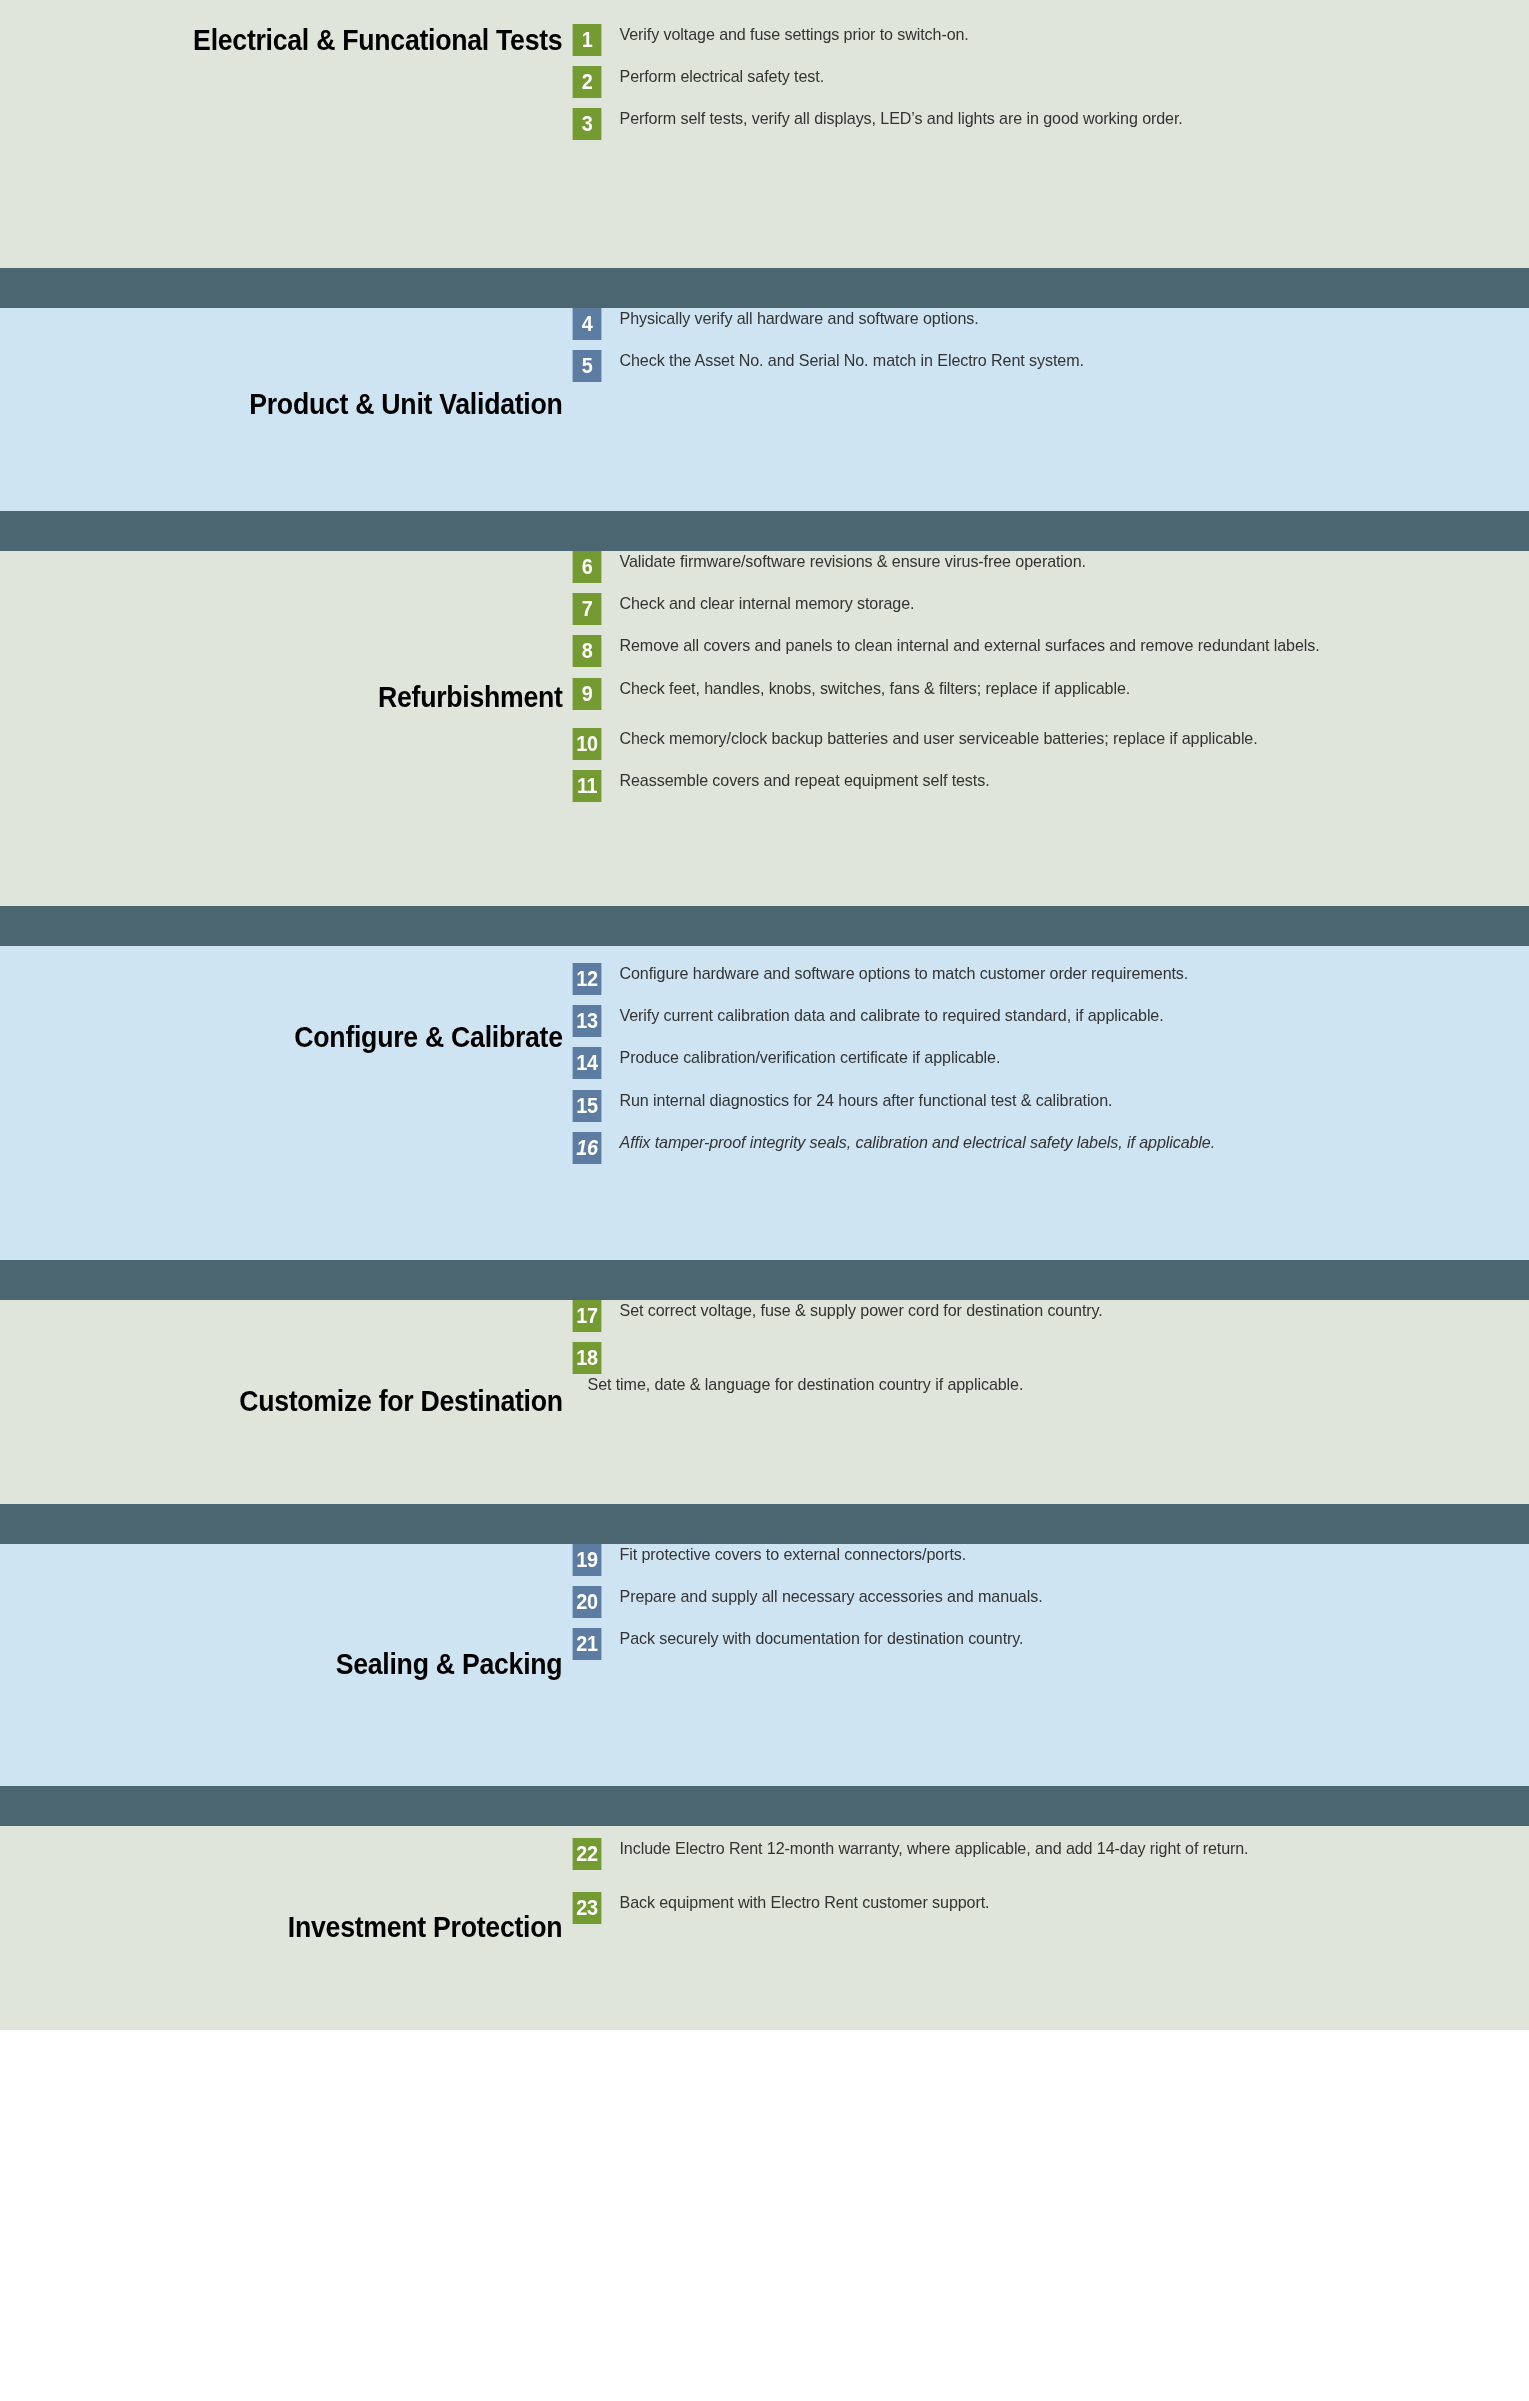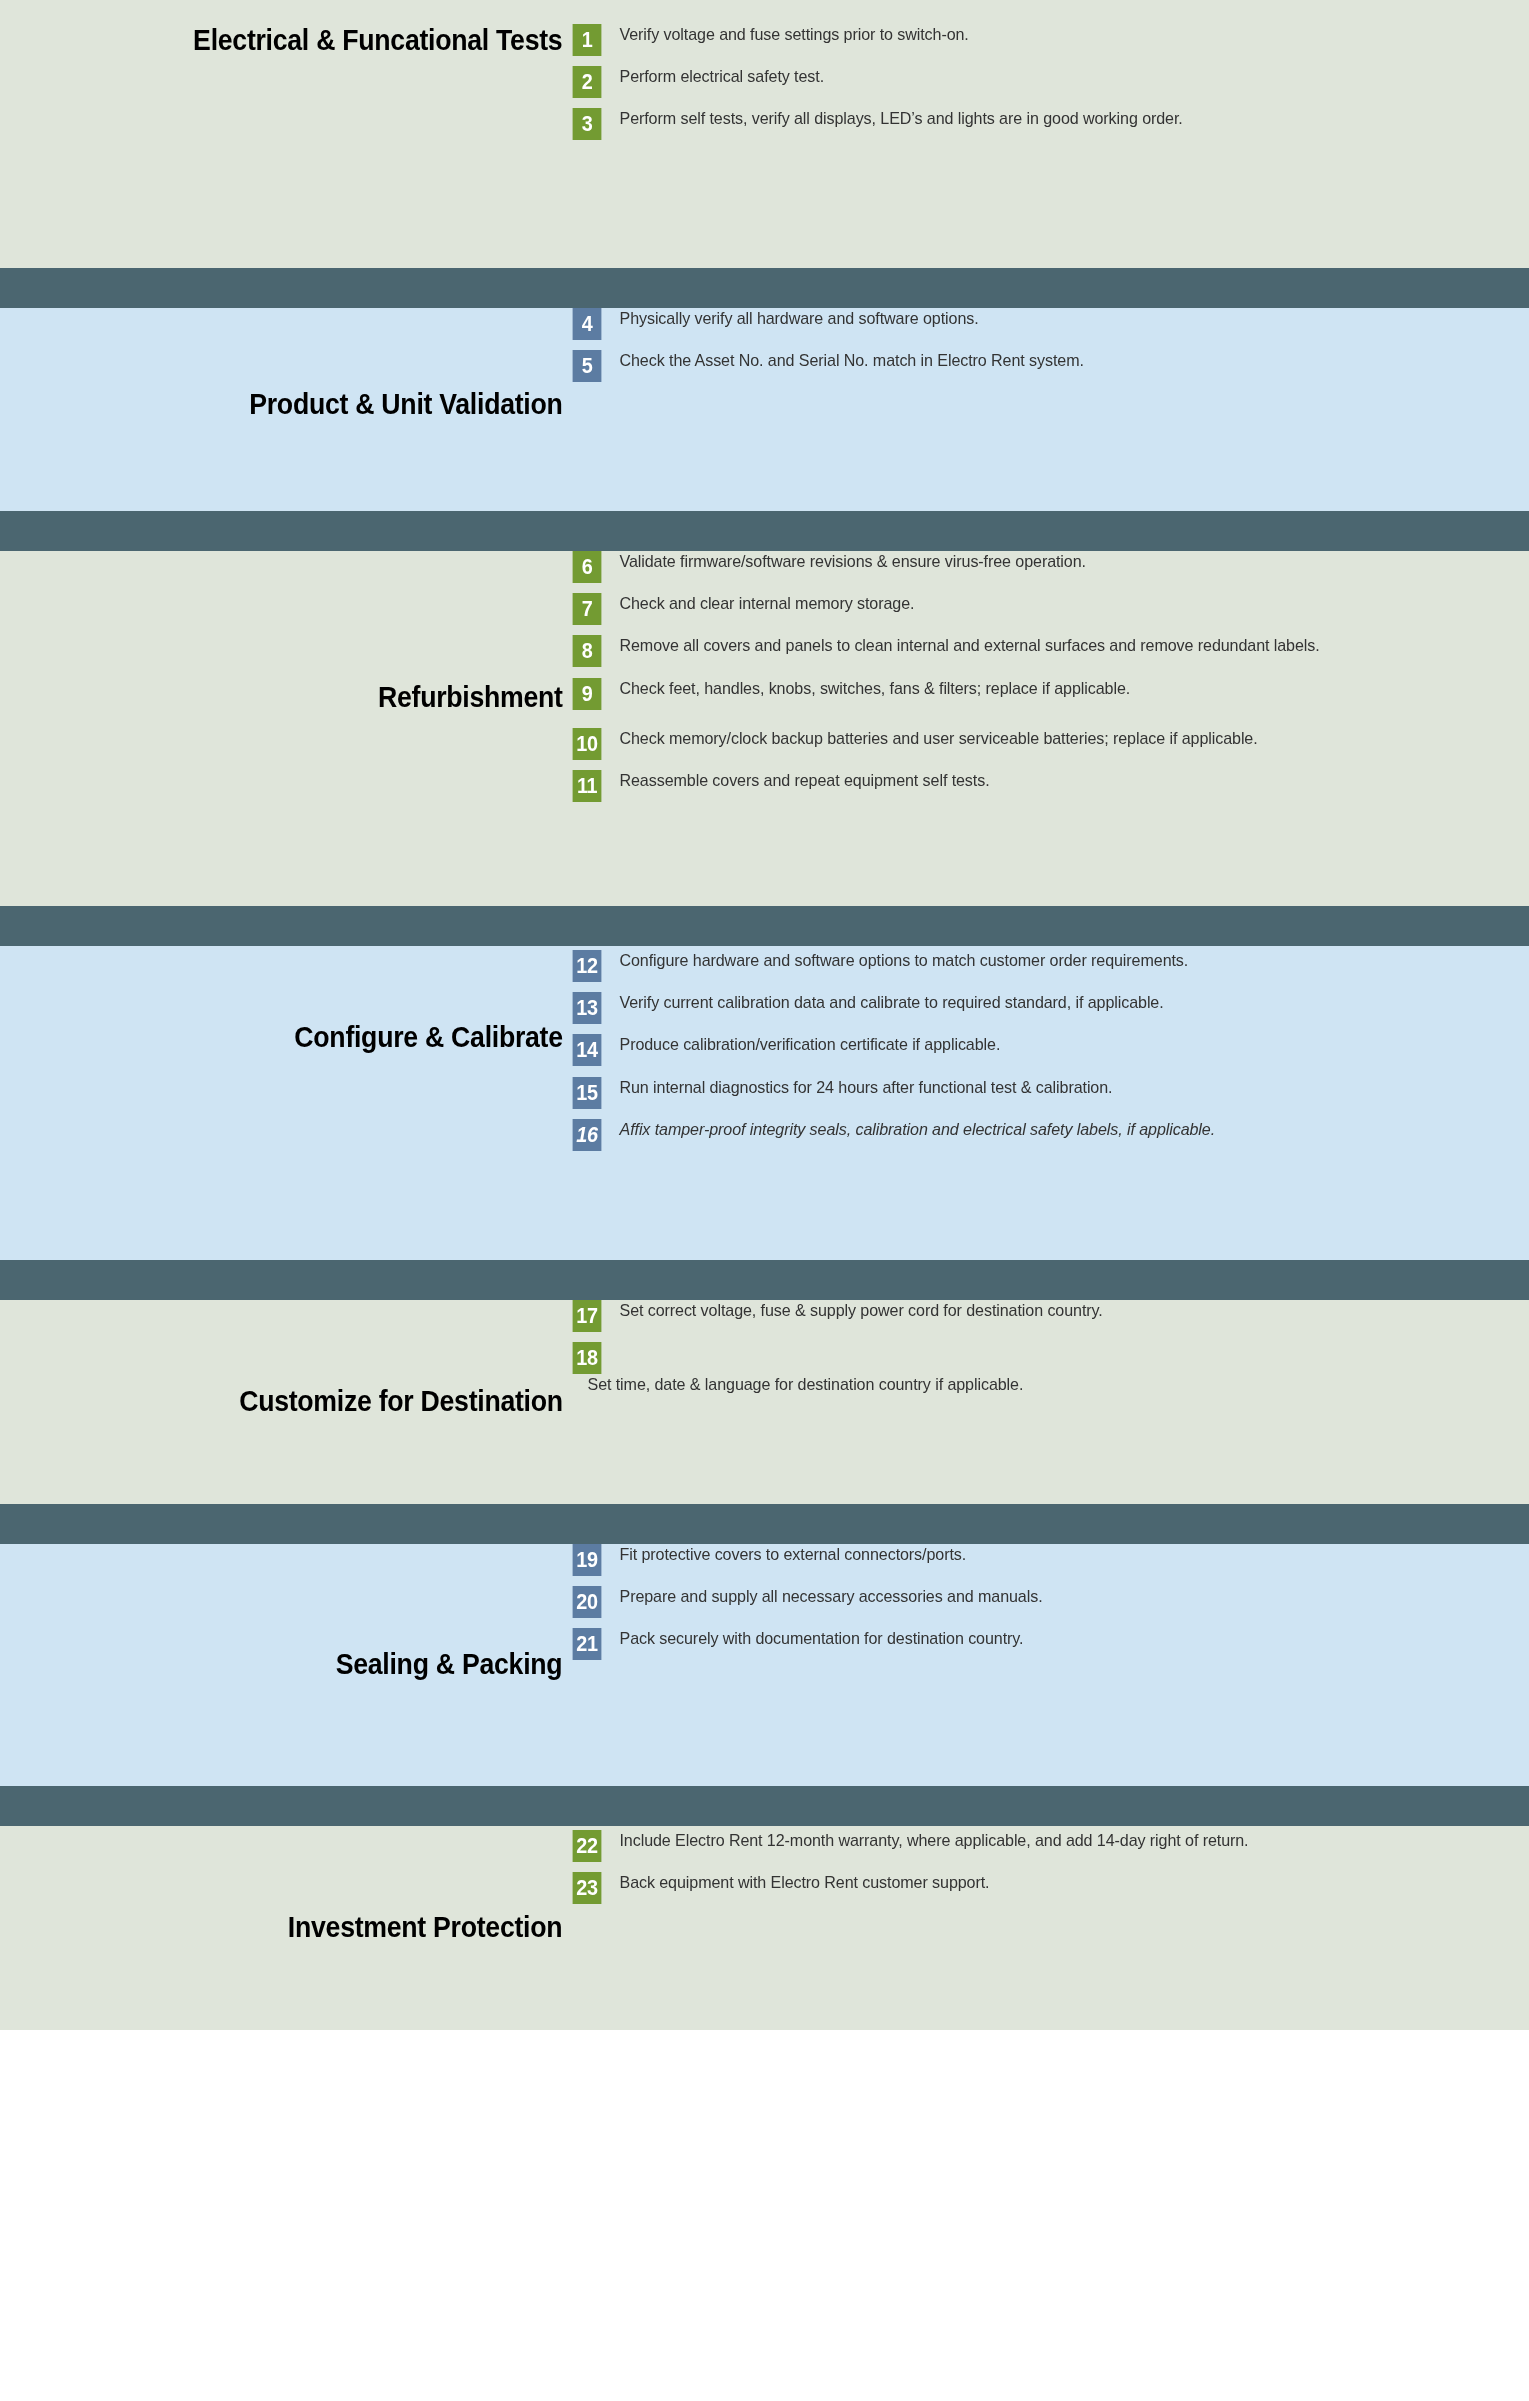--- a/index.html
+++ b/index.html
@@ -178,21 +178,21 @@
           <div class="step-badge badge-green">11</div>
           <div class="step-text">Reassemble covers and repeat equipment self tests.</div>
         </div>
       </div>
     </div>
     <div class="divider" style="height: 40px;"></div>
     <div class="section tone-blue" style="height: 314px; position: relative;">
       <div class="section-title-col" style="height: 314px; transform: translateY(-65px);">
         <div class="section-title">Configure &amp; Calibrate</div>
       </div>
-      <div class="steps-col" style="padding-top: 4px;">
+      <div class="steps-col" style="padding-top: 17px;">
         <div class="step">
           <div class="step-badge badge-blue">12</div>
           <div class="step-text">Configure hardware and software options to match customer order requirements.</div>
         </div>
         <div class="step" style="margin-top: 10.2px;">
           <div class="step-badge badge-blue">13</div>
           <div class="step-text">Verify current calibration data and calibrate to required standard, if applicable.</div>
         </div>
         <div class="step" style="margin-top: 10.2px;">
           <div class="step-badge badge-blue">14</div>
@@ -242,21 +242,21 @@
           <div class="step-badge badge-blue">21</div>
           <div class="step-text">Pack securely with documentation for destination country.</div>
         </div>
       </div>
     </div>
     <div class="divider" style="height: 40px;"></div>
     <div class="section tone-green" style="height: 204px; position: relative;">
       <div class="section-title-col" style="height: 204px;">
         <div class="section-title">Investment Protection</div>
       </div>
-      <div class="steps-col" style="padding-top: 4px;">
+      <div class="steps-col" style="padding-top: 12px; gap: 12px;">
         <div class="step">
           <div class="step-badge badge-green">22</div>
           <div class="step-text">Include Electro Rent 12-month warranty, where applicable, and add 14-day right of return.</div>
         </div>
         <div class="step" style="margin-top: 10.2px;">
           <div class="step-badge badge-green">23</div>
           <div class="step-text">Back equipment with Electro Rent customer support.</div>
         </div>
       </div>
     </div>

